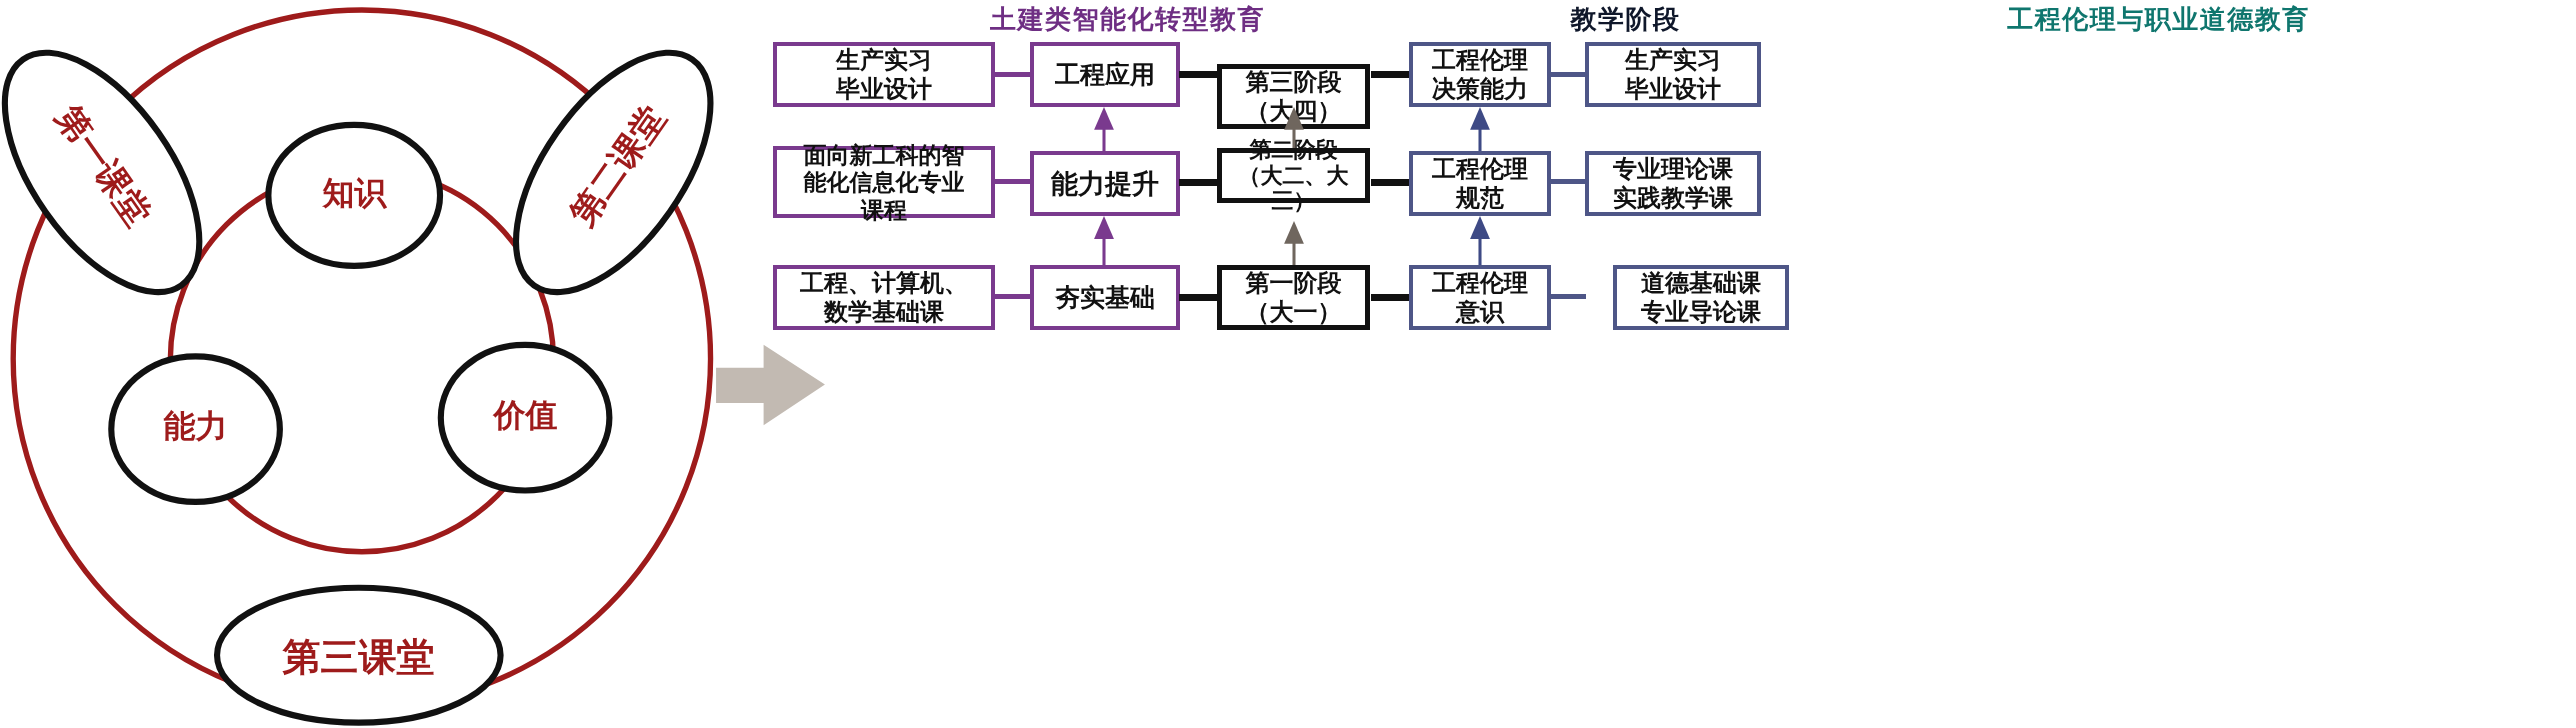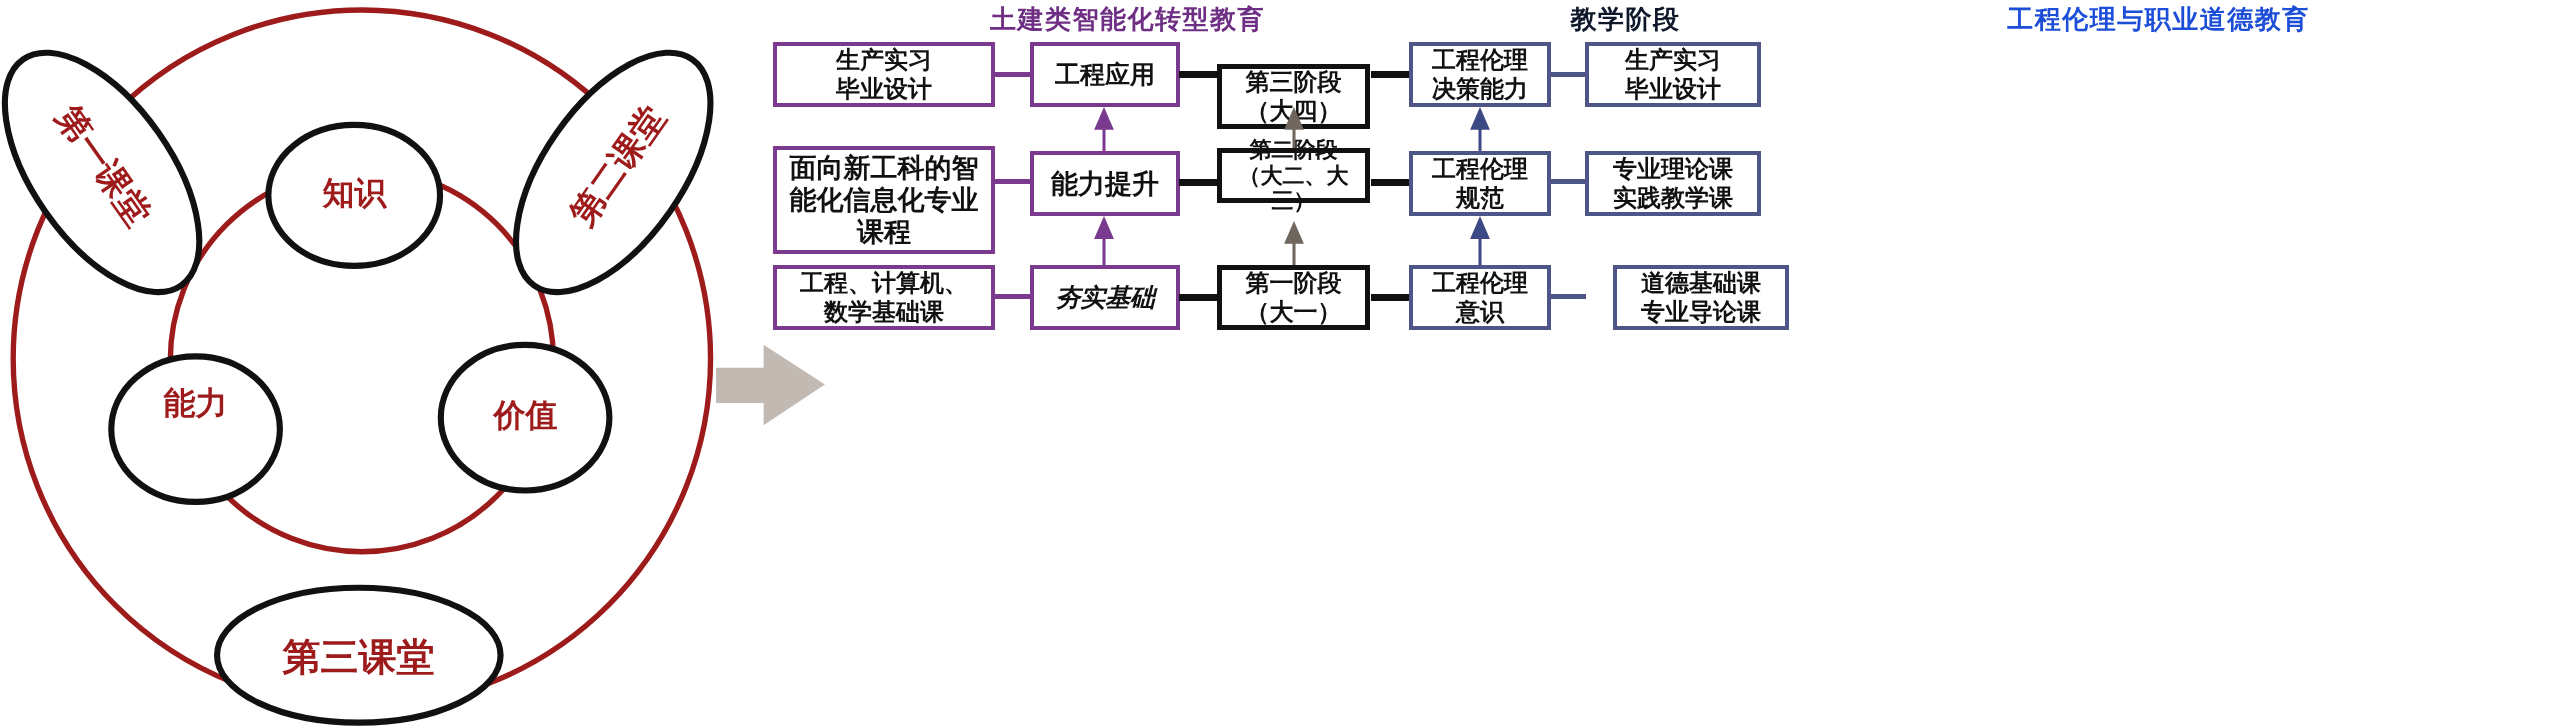--- a/index.html
+++ b/index.html
@@ -21,21 +21,21 @@
   
   #flow{position:absolute;left:736px;top:0;width:1840px;height:728px;}
 
   .col-header{
     position:absolute;text-align:center;white-space:nowrap;
     font-family:Liberation Mono, monospace;
     font-weight:700;font-size:26px;letter-spacing:1.5px;
   }
   .hdr-purple{color:#6E2E83;}
   .hdr-black{color:#0f172a;}
-  .hdr-blue{color:#1d4ed8;}
+  .hdr-blue{color:#0f766e;}
 
   .node{
     position:absolute;box-sizing:border-box;background:#ffffff;
     display:flex;align-items:center;justify-content:center;
     text-align:center;line-height:1.18;
     font-family:"DejaVu Serif","Liberation Serif",serif;
     font-weight:700;color:#111111;
   }
   .node .txt{display:block;width:100%;padding:0 4.6px;box-sizing:border-box;}
   .n-purple{border:4.6px solid #7A3A8E;}
@@ -72,21 +72,21 @@
     </svg>
 
     <div class="ellipse-label" style="left:10.7px;top:143px;width:184px;font-size:34px;transform:rotate(55deg);transform-origin:50% 50%;text-align:center;">第一课堂</div>
 
     <div class="ellipse-label" style="left:526px;top:143px;width:184px;font-size:34px;transform:rotate(-55deg);transform-origin:50% 50%;text-align:center;">第二课堂</div>
 
     <div class="ellipse-label" style="left:228px;top:632px;width:261px;font-size:38px;text-align:center;">第三课堂</div>
 
     <div class="ellipse-label" style="left:278px;top:172px;width:153px;font-size:32px;text-align:center;">知识</div>
 
-    <div class="ellipse-label" style="left:119px;top:382px;width:153px;font-size:32px;text-align:center;">能力</div>
+    <div class="ellipse-label" style="left:119px;top:405px;width:153px;font-size:32px;text-align:center;">能力</div>
 
     <div class="ellipse-label" style="left:449px;top:394px;width:153px;font-size:32px;text-align:center;">价值</div>
   </div>
 
   <svg class="big-arrow" style="left:713px;top:337px;" width="115" height="96" viewBox="0 0 150 125">
     <polygon points="4,40 66,40 66,10 146,62 66,115 66,86 4,86" fill="#C2BAB2"></polygon>
   </svg>
 
   <div id="flow">
 
@@ -131,21 +131,21 @@
 
     <div class="conn c-blue" style="left:815px;top:72px;width:35px;height:5.4px;"></div>
 
     <div class="node n-blue" style="left:849px;top:42px;width:176px;height:65px;font-size:24px;">
       <span class="txt">
           <div>生产实习</div>
           <div>毕业设计</div>
         </span>
     </div>
 
-    <div class="node n-purple" style="left:37px;top:146px;width:222px;height:108px;font-size:27px;">
+    <div class="node n-purple" style="left:37px;top:146px;width:222px;height:72px;font-size:23px;">
       <span class="txt">
           <div>面向新工科的智</div>
           <div>能化信息化专业</div>
           <div>课程</div>
         </span>
     </div>
 
     <div class="conn c-purple" style="left:259px;top:179px;width:35px;height:5.4px;"></div>
 
     <div class="node n-purple" style="left:294px;top:151px;width:150px;height:65px;font-size:27px;">
@@ -183,21 +183,21 @@
 
     <div class="node n-blue" style="left:849px;top:151px;width:176px;height:65px;font-size:24px;">
       <span class="txt">
           <div>专业理论课</div>
           <div>实践教学课</div>
         </span>
     </div>
 
     <div class="conn c-purple" style="left:259px;top:294px;width:35px;height:5.4px;"></div>
 
-    <div class="node n-purple" style="left:294px;top:265px;width:150px;height:65px;font-size:25px;font-style:italic;">
+    <div class="node n-purple" style="left:294px;top:265px;width:150px;height:65px;font-size:25px;">
       <span class="txt">
           <div>夯实基础</div>
         </span>
     </div>
 
     <div class="conn c-black" style="left:443px;top:294px;width:38px;height:7px;"></div>
 
     <div class="node n-black" style="left:481px;top:265px;width:153px;height:65px;font-size:24px;">
       <span class="txt">
           <div>第一阶段</div>

